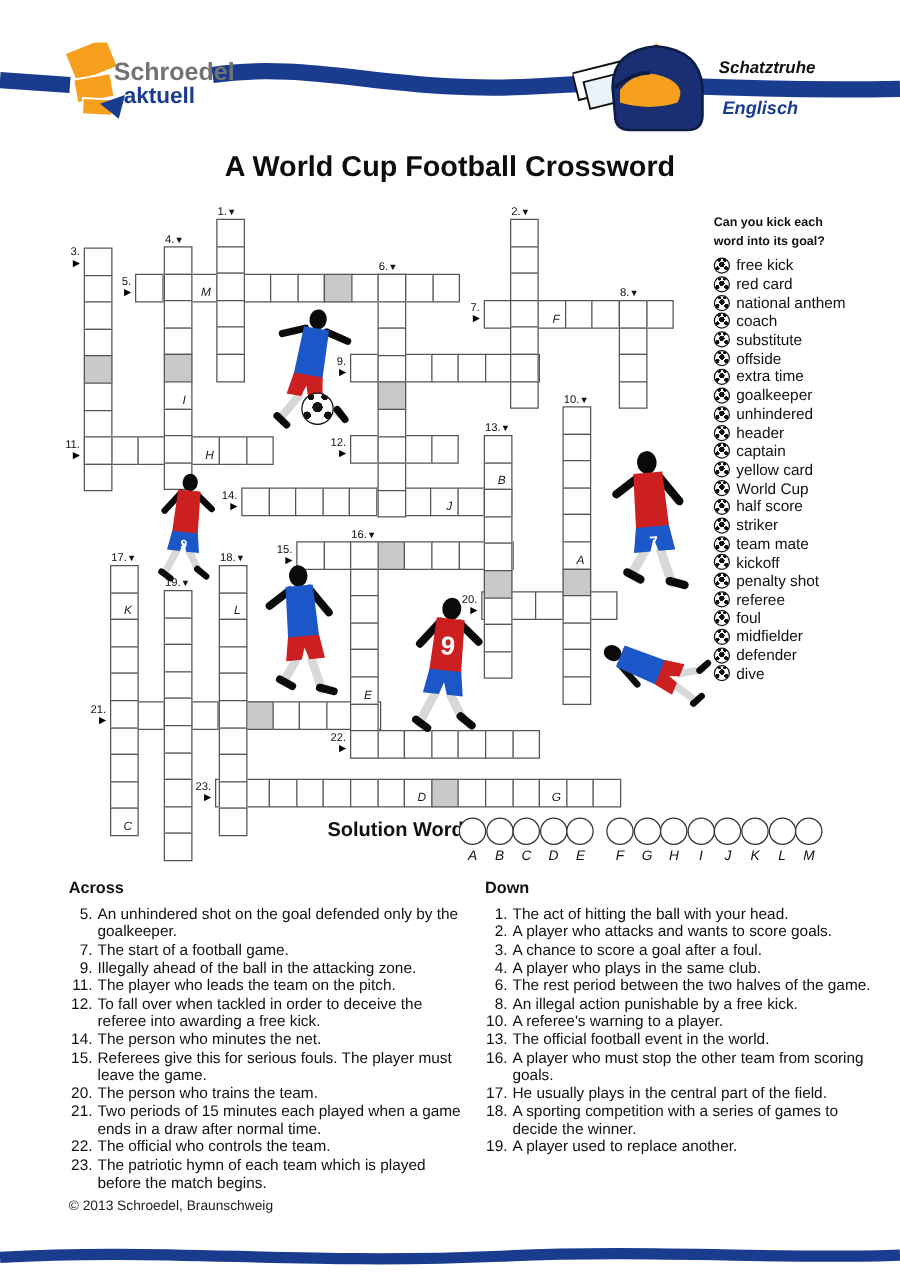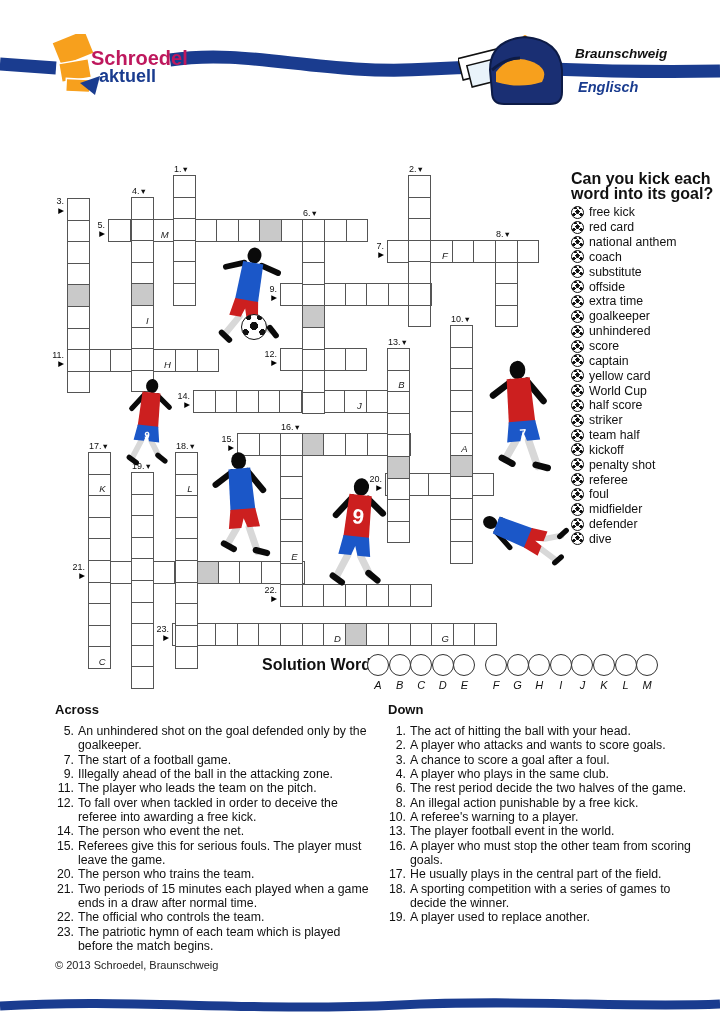--- a/index.html
+++ b/index.html
@@ -1,29 +1,29 @@
 <!DOCTYPE html>
 <html><head>
 <meta charset="utf-8">
 <style>
   html,body{margin:0;padding:0;background:#888;}
   #page{position:relative;width:720px;height:1019px;background:#fff;margin:0 auto;overflow:hidden;
         font-family:"Liberation Sans",sans-serif;color:#111;}
   .abs{position:absolute;}
 
   
-  .brand1{position:absolute;left:91px;top:47px;font-size:20px;font-weight:bold;color:#be185d;letter-spacing:0;}
+  .brand1{position:absolute;left:91px;top:47px;font-size:20px;font-weight:bold;color:#737373;letter-spacing:0;}
   .brand2{position:absolute;left:99px;top:66px;font-size:18px;font-weight:bold;color:#1a3c8f;}
   .series{position:absolute;left:575px;top:46px;font-size:13.5px;font-weight:bold;font-style:italic;color:#111;}
   .subject{position:absolute;left:578px;top:79px;font-size:14.5px;font-weight:bold;font-style:italic;color:#1a3c8f;}
   .title{position:absolute;left:0;right:0;top:120px;text-align:center;font-size:23px;font-weight:bold;color:#0d0d0d;}
 
   
   #wordbank{position:absolute;left:571px;top:171px;width:148px;}
-  .wb-head{font-size:16px;font-weight:bold;line-height:15px;}
+  .wb-head{font-size:10px;font-weight:bold;line-height:15px;}
   .wb-item{display:flex;align-items:center;height:14.85px;font-size:12.3px;}
   .ball{flex:0 0 auto;width:11px;height:11px;border:1.2px solid #111;border-radius:50%;margin-right:5px;background:
         radial-gradient(circle at 50% 42%, #111 0 2.1px, rgba(0,0,0,0) 2.2px),
         radial-gradient(circle at 18% 70%, #111 0 1.6px, rgba(0,0,0,0) 1.7px),
         radial-gradient(circle at 82% 70%, #111 0 1.6px, rgba(0,0,0,0) 1.7px),
         radial-gradient(circle at 30% 10%, #111 0 1.3px, rgba(0,0,0,0) 1.4px),
         radial-gradient(circle at 72% 10%, #111 0 1.3px, rgba(0,0,0,0) 1.4px),#fff;}
 
   
   .cell{position:absolute;box-sizing:border-box;border:1px solid #555;background:#fff;}
@@ -71,23 +71,24 @@
   <svg class="abs" style="left:458px;top:28px;" width="112" height="86" viewBox="0 0 112 86">
     <g transform="rotate(-14 28 36)">
       <rect x="2" y="24" width="44" height="22" fill="#ffffff" stroke="#111" stroke-width="1.5"></rect>
       <rect x="9" y="33" width="44" height="22" fill="#e9f3fa" stroke="#111" stroke-width="1.5"></rect>
     </g>
     <path d="M63,12 Q67,2 71,12 Q69,20 63,12 Z" fill="#f7a01d"></path>
     <path d="M32,42 Q32,12 67,9 Q102,12 104,42 L104,64 Q104,76 92,76 L46,76 Q34,76 34,64 Z" fill="#1a2f73" stroke="#0d1b46" stroke-width="2"></path>
     <path d="M38,44 Q52,26 72,33 Q92,40 84,54 Q62,61 38,54 Z" fill="#f7a01d"></path>
     <path d="M34,42 Q48,30 62,30" stroke="#0d1b46" stroke-width="3" fill="none"></path>
   </svg>
-  <div class="series">Braunschweig</div>
+  <div class="series">Schatztruhe</div>
   <div class="subject">Englisch</div>
 
+  <div class="title">A World Cup Football Crossword</div>
 
   <div id="wordbank">
     <div class="wb-head">Can you kick each</div>
     <div class="wb-head" style="margin-bottom:4px;">word into its goal?</div>
     <div id="wb-items">
         <div class="wb-item">
           <span class="ball"></span>
           <span>free kick</span>
         </div>
         <div class="wb-item">
@@ -117,21 +118,21 @@
         <div class="wb-item">
           <span class="ball"></span>
           <span>goalkeeper</span>
         </div>
         <div class="wb-item">
           <span class="ball"></span>
           <span>unhindered</span>
         </div>
         <div class="wb-item">
           <span class="ball"></span>
-          <span>score</span>
+          <span>header</span>
         </div>
         <div class="wb-item">
           <span class="ball"></span>
           <span>captain</span>
         </div>
         <div class="wb-item">
           <span class="ball"></span>
           <span>yellow card</span>
         </div>
         <div class="wb-item">
@@ -141,21 +142,21 @@
         <div class="wb-item">
           <span class="ball"></span>
           <span>half score</span>
         </div>
         <div class="wb-item">
           <span class="ball"></span>
           <span>striker</span>
         </div>
         <div class="wb-item">
           <span class="ball"></span>
-          <span>team half</span>
+          <span>team mate</span>
         </div>
         <div class="wb-item">
           <span class="ball"></span>
           <span>kickoff</span>
         </div>
         <div class="wb-item">
           <span class="ball"></span>
           <span>penalty shot</span>
         </div>
         <div class="wb-item">
@@ -574,21 +575,21 @@
       <div class="clue">
         <span class="cnum">11.</span>
         <span class="ctext">The player who leads the team on the pitch.</span>
       </div>
       <div class="clue">
         <span class="cnum">12.</span>
         <span class="ctext">To fall over when tackled in order to deceive the referee into awarding a free kick.</span>
       </div>
       <div class="clue">
         <span class="cnum">14.</span>
-        <span class="ctext">The person who event the net.</span>
+        <span class="ctext">The person who minutes the net.</span>
       </div>
       <div class="clue">
         <span class="cnum">15.</span>
         <span class="ctext">Referees give this for serious fouls. The player must leave the game.</span>
       </div>
       <div class="clue">
         <span class="cnum">20.</span>
         <span class="ctext">The person who trains the team.</span>
       </div>
       <div class="clue">
@@ -616,33 +617,33 @@
       <div class="clue">
         <span class="cnum">3.</span>
         <span class="ctext">A chance to score a goal after a foul.</span>
       </div>
       <div class="clue">
         <span class="cnum">4.</span>
         <span class="ctext">A player who plays in the same club.</span>
       </div>
       <div class="clue">
         <span class="cnum">6.</span>
-        <span class="ctext">The rest period decide the two halves of the game.</span>
+        <span class="ctext">The rest period between the two halves of the game.</span>
       </div>
       <div class="clue">
         <span class="cnum">8.</span>
         <span class="ctext">An illegal action punishable by a free kick.</span>
       </div>
       <div class="clue">
         <span class="cnum">10.</span>
         <span class="ctext">A referee's warning to a player.</span>
       </div>
       <div class="clue">
         <span class="cnum">13.</span>
-        <span class="ctext">The player football event in the world.</span>
+        <span class="ctext">The official football event in the world.</span>
       </div>
       <div class="clue">
         <span class="cnum">16.</span>
         <span class="ctext">A player who must stop the other team from scoring goals.</span>
       </div>
       <div class="clue">
         <span class="cnum">17.</span>
         <span class="ctext">He usually plays in the central part of the field.</span>
       </div>
       <div class="clue">

